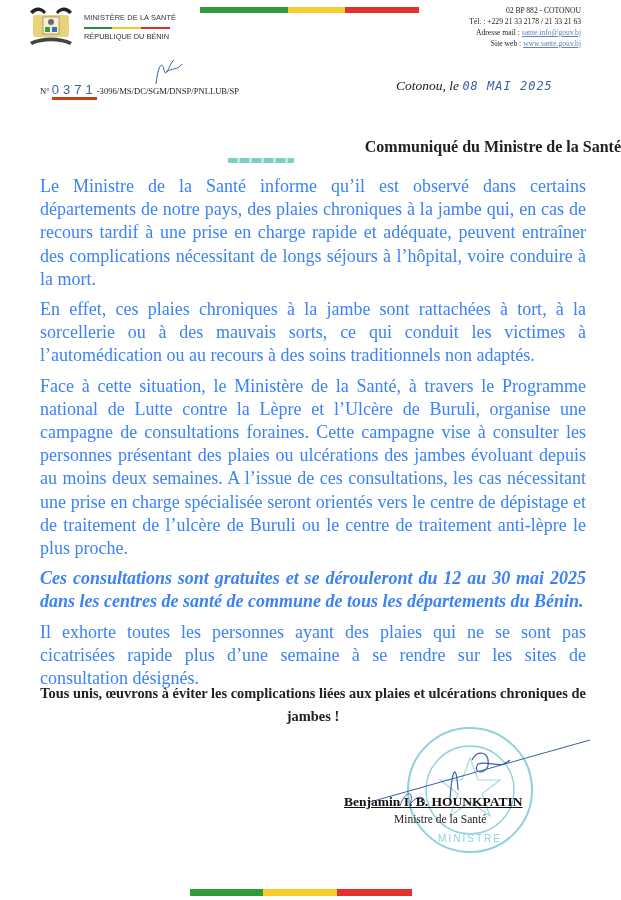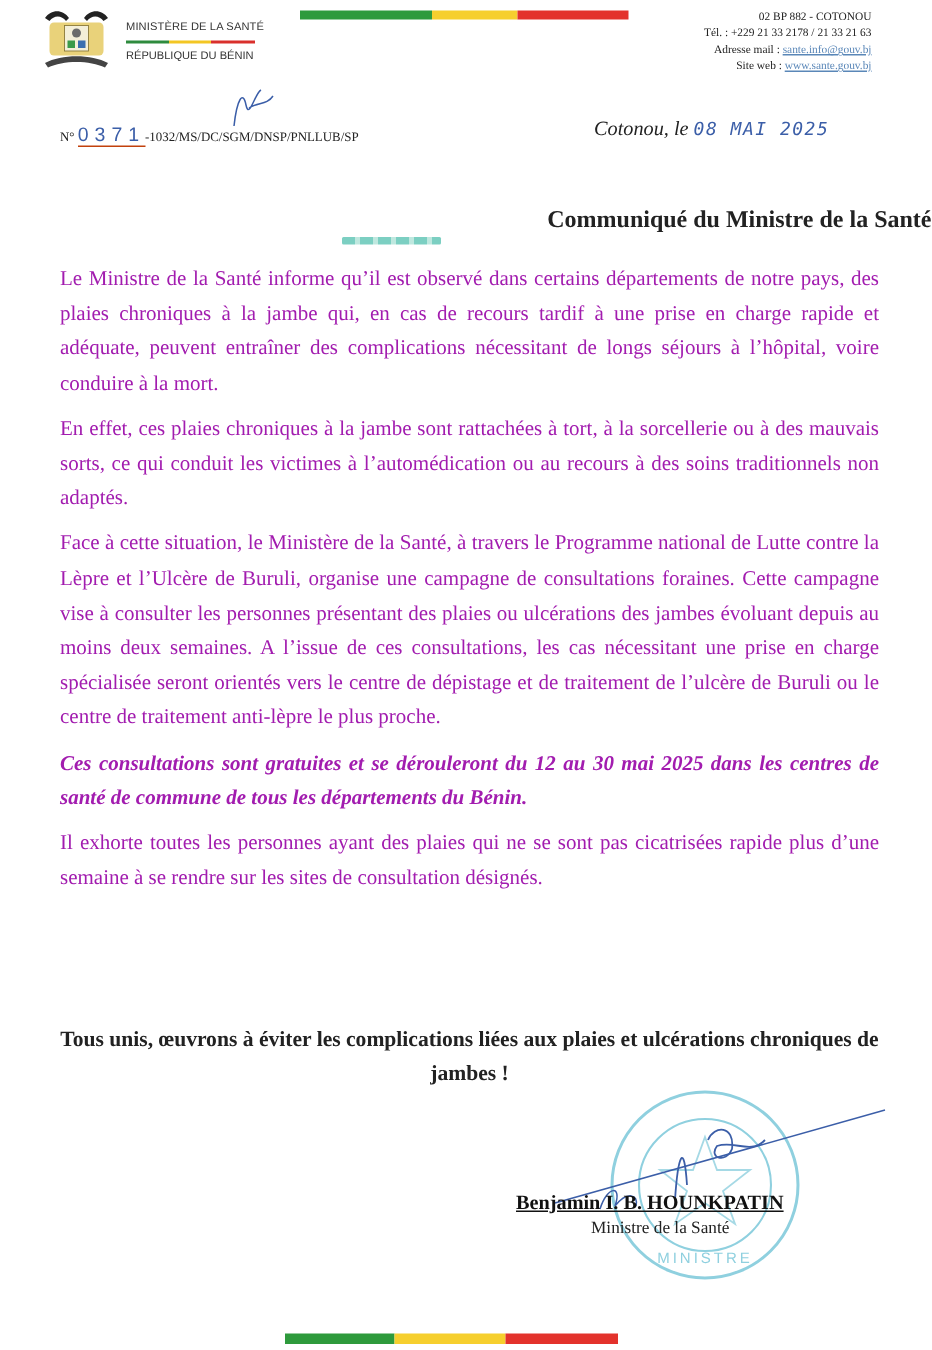--- a/index.html
+++ b/index.html
@@ -13,32 +13,32 @@
   .ministry-line { left:84px; top:27px; width:86px; height:2px;
      background:linear-gradient(to right,#2e8b3e 0 33%,#f3c623 33% 66%,#d9302c 66% 100%); }
   .republic { left:84px; top:32px; font-family:"Liberation Sans", sans-serif; font-size:7.4px; color:#333; }
   .flag-top { left:200px; top:7px; width:219px; height:6px; display:flex; }
   .flag-top span, .flag-bot span { display:block; height:100%; }
   .contact { right:40px; top:5px; text-align:right; font-size:7.6px; line-height:11px; color:#222; }
   .contact .link { color:#5a87b8; text-decoration:underline; }
 
   
   .ref { left:40px; top:82px; font-size:8.6px; color:#222; }
-  .ref .num { font-family:"Liberation Sans", sans-serif; color:#3b5ea8; font-size:13px; letter-spacing:4px; border-bottom:1px solid #c2410c; }
+  .ref .num { font-family:"Liberation Sans", sans-serif; color:#3b5ea8; font-size:13px; letter-spacing:4px; border-bottom:3px solid #c2410c; }
   .date { left:396px; top:78px; font-size:13.5px; color:#222;font-style:italic; }
   .date .stamp { font-family:"DejaVu Sans Mono", monospace; color:#3b5ea8; font-size:12px; letter-spacing:1px; }
   .initials { left:148px; top:56px; width:40px; height:32px; }
 
   
   .title { left:0; width:621px; top:138px; text-align:right; font-weight:bold; font-size:16px; color:#222; }
   .ornament { left:228px; top:158px; width:66px; height:5px;
      background:repeating-linear-gradient(to right,#7ccfc2 0 9px,#bfe8df 9px 12px); border-radius:1px; }
 
   
-  .body { left:40px; width:546px; top:175px; font-size:14px; line-height:23.2px; color:#a21caf; text-align:justify; }
+  .body { left:40px; width:546px; top:175px; font-size:18px; line-height:23.2px; color:#3b82f6; text-align:justify; }
   .body p { margin:0 0 7px 0; }
   .body p.bolditalic { font-weight:bold; font-style:italic; }
   .closing { left:40px; width:546px; top:682px; text-align:center; font-weight:bold; font-size:14.4px; line-height:23px; color:#222; }
 
   
   .seal { left:404px; top:724px; width:132px; height:132px; }
   .sign-scribble { left:360px; top:730px; width:240px; height:80px; }
   .signatory { left:344px; top:794px; font-weight:bold; font-size:13.5px; text-decoration:underline; color:#111; }
   .sign-title { left:394px; top:813px; font-size:11.5px; color:#222; }
 
@@ -68,21 +68,21 @@
 </div>
 
 <div class="abs contact">
   <div>02 BP 882 - COTONOU</div>
   <div>Tél. : +229 21 33 2178 / 21 33 21 63</div>
   <div><span>Adresse mail : </span><span class="link">sante.info@gouv.bj</span></div>
   <div><span>Site web : </span><span class="link">www.sante.gouv.bj</span></div>
 </div>
 
 <div class="abs ref">
-  <span>N° </span><span class="num">0371</span><span>-1032/MS/DC/SGM/DNSP/PNLLUB/SP</span>
+  <span>N° </span><span class="num">0371</span><span>-3096/MS/DC/SGM/DNSP/PNLLUB/SP</span>
 </div>
 <svg class="abs initials" viewBox="0 0 40 32">
   <path d="M8 28 C10 10,14 4,16 14 C18 24,22 6,26 4 M18 16 C24 12,30 14,34 8" stroke="#3b5ea8" stroke-width="1" fill="none"></path>
 </svg>
 <div class="abs date">
   <span>Cotonou, le </span><span class="stamp">08 MAI 2025</span>
 </div>
 
 <div class="abs title">Communiqué du Ministre de la Santé</div>
 <div class="abs ornament"></div>

